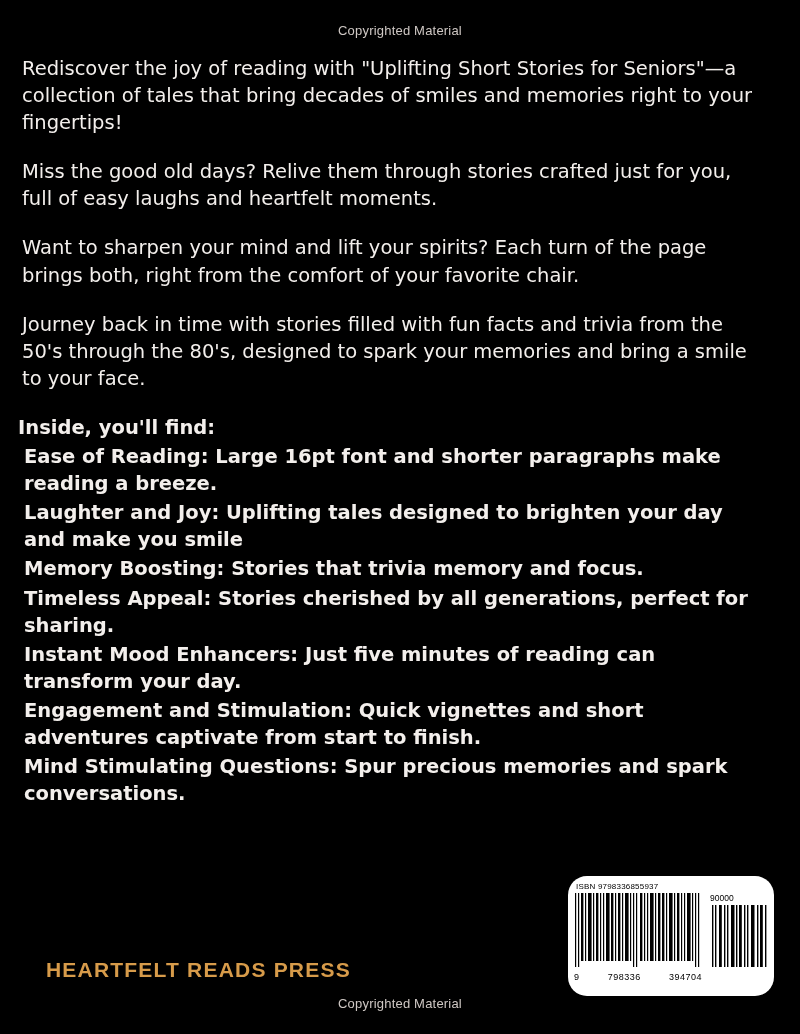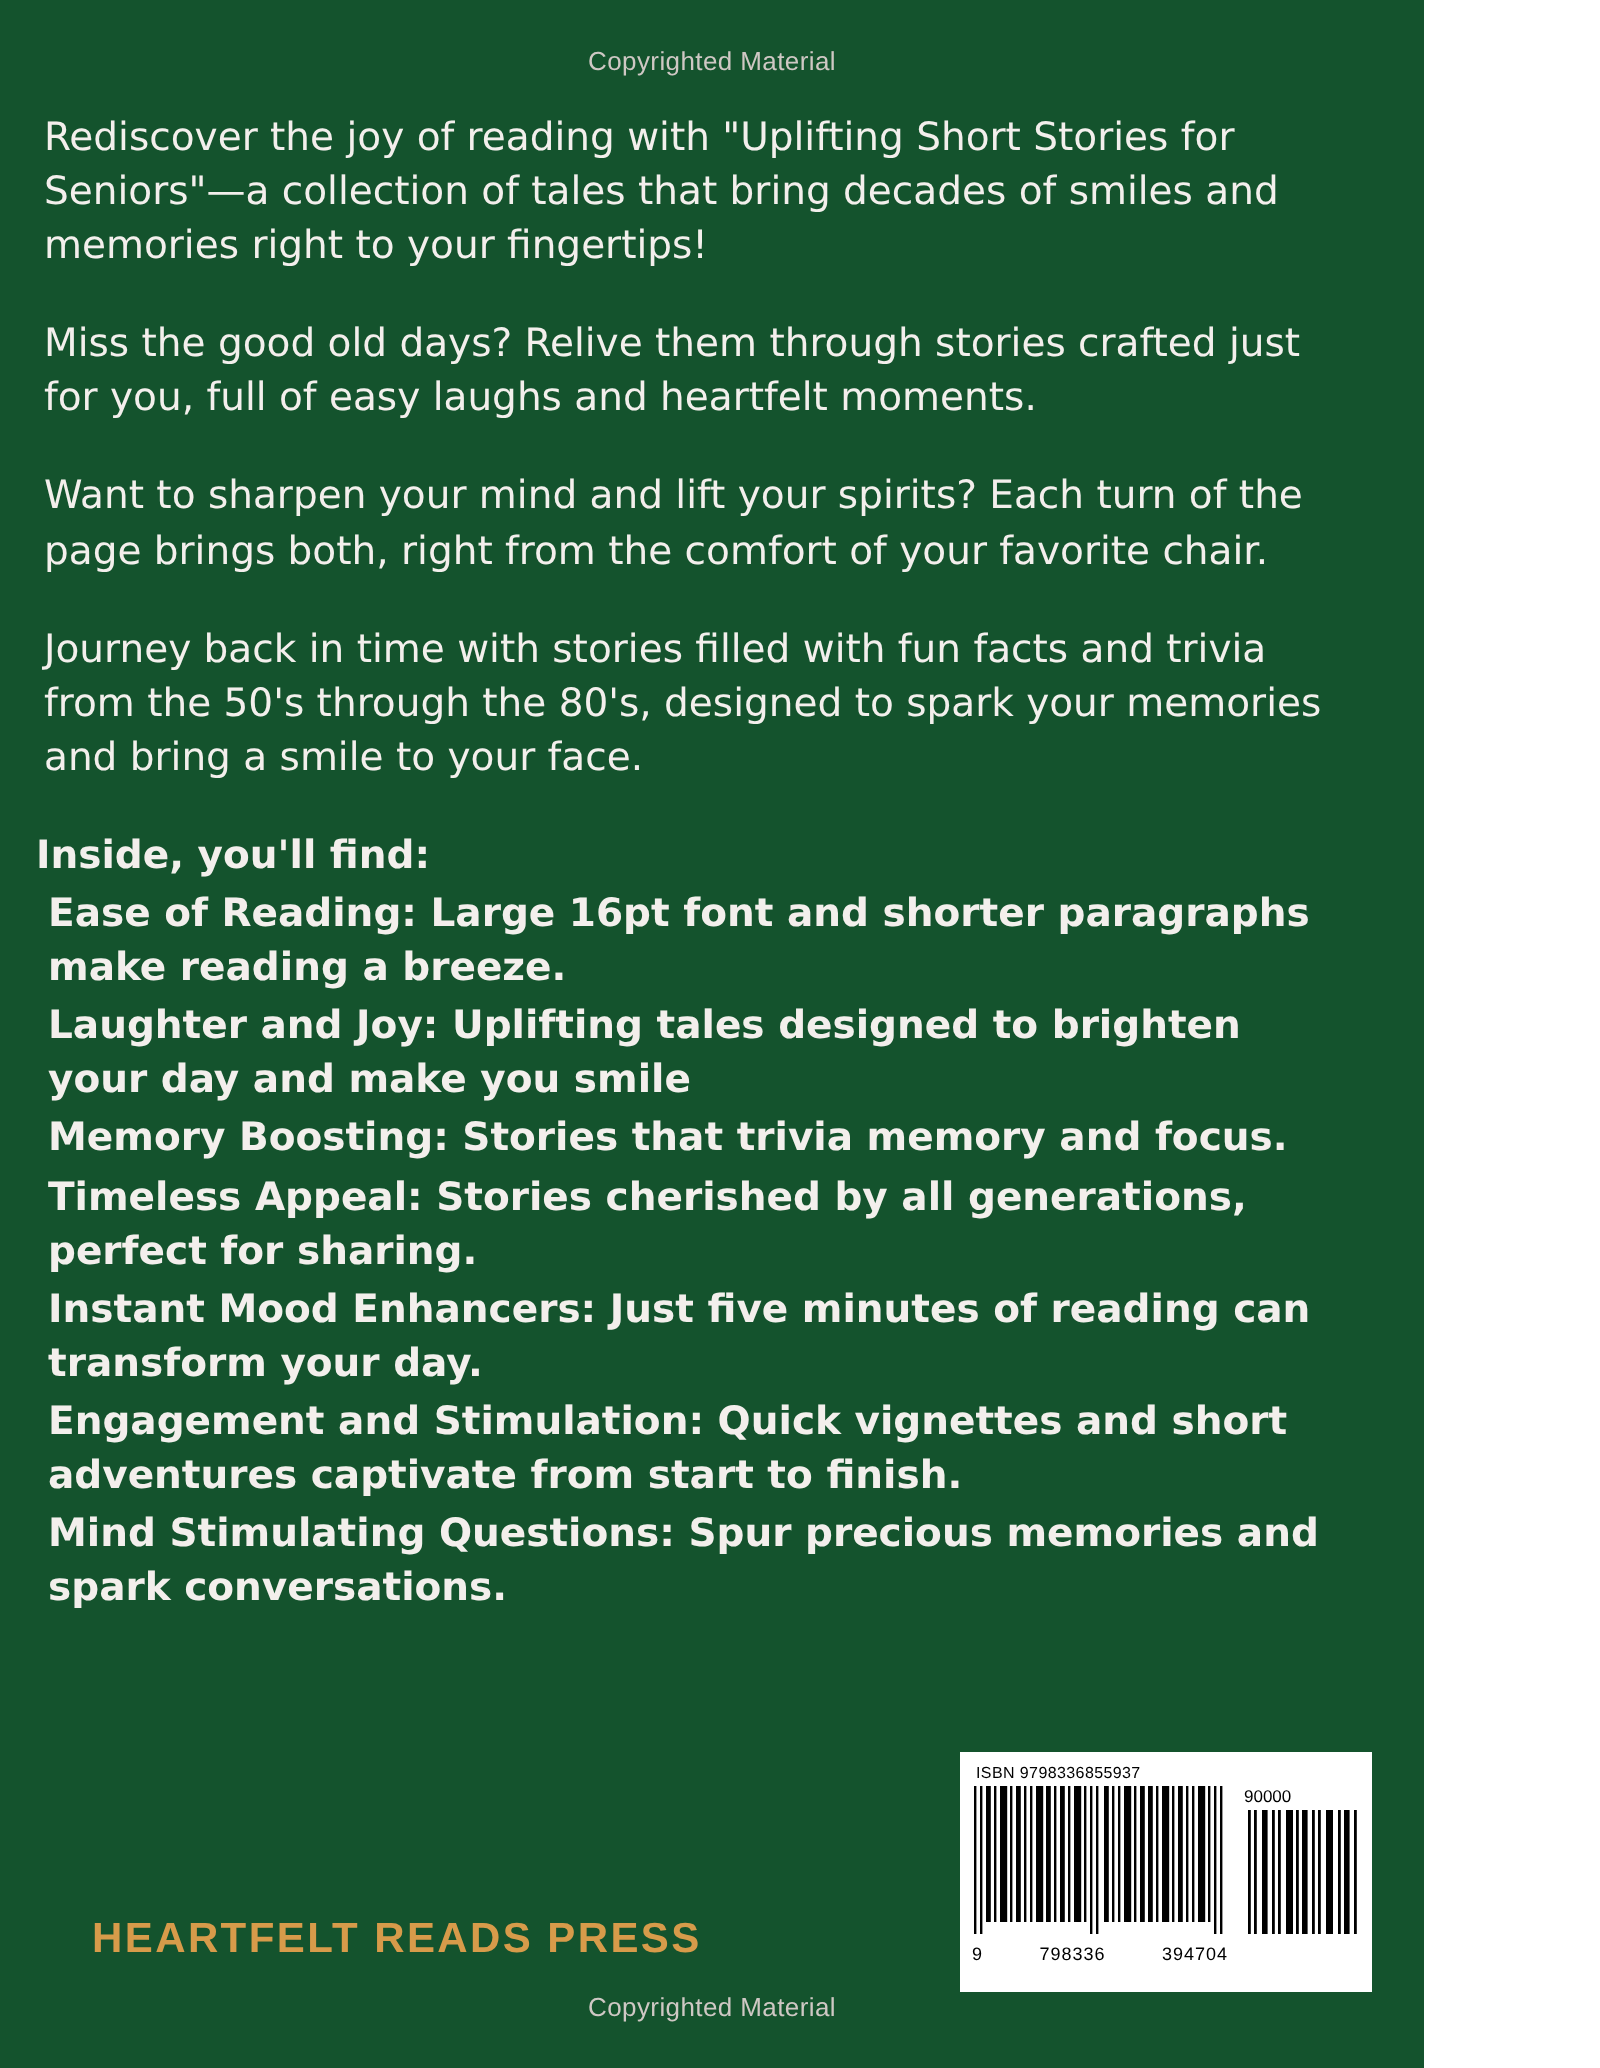--- a/index.html
+++ b/index.html
@@ -5,23 +5,23 @@
   html, body {
     margin: 0;
     padding: 0;
     background: #ffffff;
   }
   body {
     font-family: "DejaVu Sans", sans-serif;
   }
   .cover {
     position: relative;
-    width: 712px;
+    width: 800px;
     height: 1034px;
-    background: #14532d;
+    background: #000000;
     overflow: hidden;
     box-sizing: border-box;
   }
   .watermark {
     position: absolute;
     left: 0;
     width: 100%;
     text-align: center;
     color: #cfc8c4;
     font-size: 13px;
@@ -73,20 +73,21 @@
 
   .barcode-box {
     position: absolute;
     right: 26px;
     bottom: 38px;
     width: 206px;
     height: 120px;
     background: #ffffff;
     padding: 5px 6px 4px 6px;
     box-sizing: border-box;
+    border-radius: 19px;
   }
   .isbn-text {
     font-family: "Liberation Sans", sans-serif;
     font-size: 8px;
     color: #000;
     margin: 1px 0 0 2px;
     letter-spacing: 0.2px;
   }
   .bars-row {
     display: flex;

